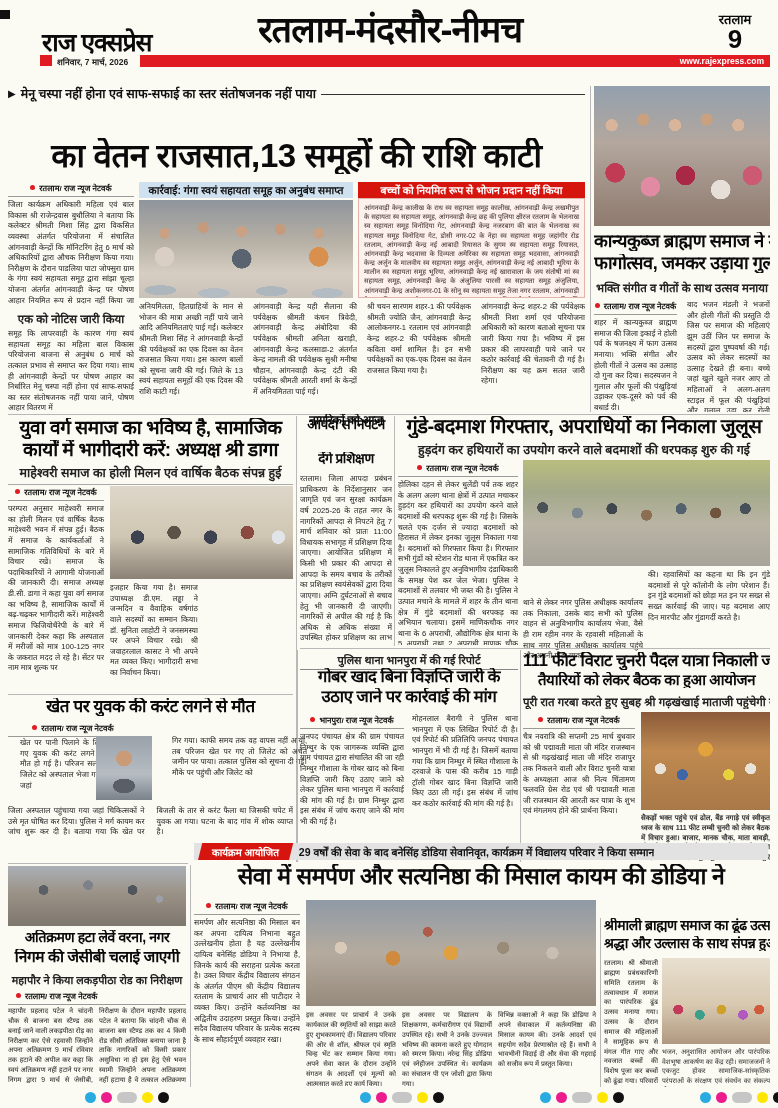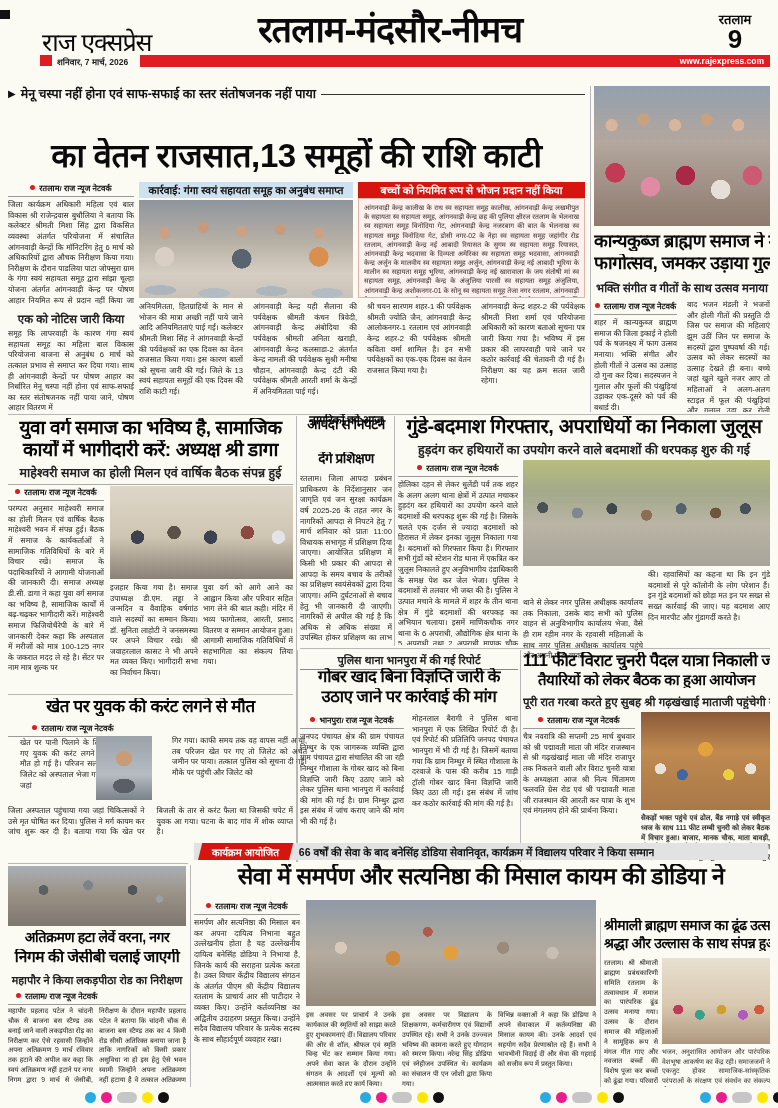--- a/index.html
+++ b/index.html
@@ -33,21 +33,21 @@
   .dotrow { position:absolute; display:flex; gap:5px; align-items:center; }
   .cdot { width:11px; height:11px; border-radius:50%; }
   .cpill { width:20px; height:11px; border-radius:6px; background:#c6c6c6; }
 </style>
 </head>
 <body>
 
 <div class="page">
 
   <div class="abs" style="left:0;top:10px;width:10px;height:9px;background:#111;"></div>
-  <div class="abs" style="left:42px;top:24px;width:180px;height:30px;font-size:25px;font-weight:normal;letter-spacing:-1px;color:#0a0a0a;white-space:nowrap;">राज एक्सप्रेस</div>
+  <div class="abs" style="left:42px;top:24px;width:180px;height:30px;font-size:25px;font-weight:bold;letter-spacing:-1px;color:#0a0a0a;white-space:nowrap;">राज एक्सप्रेस</div>
   <div class="abs" style="left:40px;top:55px;width:12px;height:11px;background:#e11b22;"></div>
   <div class="abs" style="left:57px;top:56px;width:110px;font-size:8.5px;font-weight:bold;color:#222;white-space:nowrap;">शनिवार, 7 मार्च, 2026</div>
   <div class="abs" style="left:222px;top:4px;width:336px;font-size:36px;font-weight:bold;letter-spacing:-1px;text-align:center;color:#0a0a0a;white-space:nowrap;">रतलाम-मंदसौर-नीमच</div>
   <div class="abs" style="left:700px;top:10px;width:70px;font-size:13px;font-weight:bold;text-align:center;color:#0a0a0a;">रतलाम</div>
   <div class="abs" style="left:700px;top:24px;width:70px;font-size:26px;font-weight:bold;text-align:center;color:#0a0a0a;">9</div>
   <div class="abs" style="left:140px;top:55px;width:630px;height:12px;background:#e11b22;display:flex;justify-content:flex-end;align-items:center;padding-right:6px;">
     <span style="color:#fff;font-size:8.5px;font-weight:bold;">www.rajexpress.com</span>
   </div>
 
   <div class="abs" style="left:8px;top:86px;width:577px;height:15px;display:flex;align-items:center;gap:5px;">
@@ -130,21 +130,20 @@
     <div class="txt" style="height:188px;">परम्परा अनुसार माहेश्वरी समाज का होली मिलन एवं वार्षिक बैठक माहेश्वरी भवन में संपन्न हुई। बैठक में समाज के कार्यकर्ताओं ने सामाजिक गतिविधियों के बारे में विचार रखे। समाज के पदाधिकारियों ने आगामी योजनाओं की जानकारी दी। समाज अध्यक्ष डी.सी. डागा ने कहा युवा वर्ग समाज का भविष्य है, सामाजिक कार्यों में बढ़-चढ़कर भागीदारी करें। माहेश्वरी समाज फिजियोथैरेपी के बारे में जानकारी देकर कहा कि अस्पताल में मरीजों को मात्र 100-125 नगर के जकरात मदद ले रहे है। सेंटर पर नाम मात्र शुल्क पर</div>
   </div>
   <div class="photo" style="left:110px;top:486px;width:183px;height:93px;background:
       radial-gradient(circle 11px at 15% 55%, #3c4250 0 60%, transparent 62%),
       radial-gradient(circle 11px at 35% 50%, #5c5248 0 60%, transparent 62%),
       radial-gradient(circle 11px at 55% 55%, #3c4250 0 60%, transparent 62%),
       radial-gradient(circle 11px at 75% 50%, #8a4a42 0 60%, transparent 62%),
       radial-gradient(circle 11px at 92% 55%, #e2e5e8 0 60%, transparent 62%),
       linear-gradient(180deg, #ded7c9 0%, #cfc5b2 55%, #8b8176 100%);"></div>
   <div class="abs txt" style="left:110px;top:583px;width:88px;height:109px;">इजहार किया गया है। समाज उपाध्यक्ष डी.एम. लड्ढा ने जन्मदिन व वैवाहिक वर्षगांठ वाले सदस्यों का सम्मान किया। डॉ. सुनिता लाहोटी ने जनसमस्या पर अपने विचार रखे। श्री जवाहरलाल कासट ने भी अपने मत व्यक्त किए। भागीदारी सभा का निर्वाचन किया।</div>
-  <div class="abs txt" style="left:203px;top:583px;width:90px;height:109px;">युवा वर्ग को आगे आने का आह्वान किया और परिवार सहित भाग लेने की बात कही। मंदिर में भव्य फागोत्सव, आरती, प्रसाद वितरण व सम्मान आयोजन हुआ। आगामी सामाजिक गतिविधियों में सहभागिता का संकल्प लिया गया।</div>
 
   <div class="vdiv" style="left:296px;top:416px;height:446px;"></div>
 
   <div class="abs hl" style="left:300px;top:418px;width:92px;font-size:13.5px;">आपदा से निपटने</div>
   <div class="abs hl" style="left:300px;top:414px;width:92px;font-size:12px;">नागरिकों को आज</div>
   <div class="abs hl" style="left:300px;top:452px;width:92px;font-size:13.5px;">देंगे प्रशिक्षण</div>
   <div class="abs txt" style="left:300px;top:474px;width:92px;height:170px;">रतलाम। जिला आपदा प्रबंधन प्राधिकरण के निर्देशानुसार जन जागृति एवं जन सुरक्षा कार्यक्रम वर्ष 2025-26 के तहत नगर के नागरिकों आपदा से निपटने हेतु 7 मार्च शनिवार को प्रातः 11:00 विधायक सभागृह में प्रशिक्षण दिया जाएगा। आयोजित प्रशिक्षण में किसी भी प्रकार की आपदा से आपदा के समय बचाव के तरीकों का प्रशिक्षण स्वयंसेवकों द्वारा दिया जाएगा। अग्नि दुर्घटनाओं से बचाव हेतु भी जानकारी दी जाएगी। नागरिकों से अपील की गई है कि अधिक से अधिक संख्या में उपस्थित होकर प्रशिक्षण का लाभ लें। स्वयंसेवी संस्थाओं ने भी सहयोग का आश्वासन दिया है। प्रशिक्षण उपरांत आपदा मित्रों का गठन किया जाएगा।</div>
 
   <div class="vdiv" style="left:394px;top:416px;height:230px;"></div>
 
@@ -239,21 +238,21 @@
       <span>रतलाम/ राज न्यूज नेटवर्क</span>
     </div>
   </div>
   <div class="abs txt tiny" style="left:8px;top:1006px;width:85px;height:80px;">महापौर प्रहलाद पटेल ने चांदनी चौक से बाजना बस स्टैण्ड तक बनाई जाने वाली लकड़पीठा रोड़ का निरीक्षण कर ऐसे रहवासी जिन्होंने अपना अतिक्रमण 9 मार्च रविवार तक हटाने की अपील कर कहा कि स्वयं अतिक्रमण नहीं हटाने पर नगर निगम द्वारा 9 मार्च से जेसीबी, पोकलेन व गैंग के माध्यम से अतिक्रमण हटाया जायेगा।</div>
   <div class="abs txt tiny" style="left:99px;top:1006px;width:87px;height:80px;">निरीक्षण के दौरान महापौर प्रहलाद पटेल ने बताया कि चांदनी चौक से बाजना बस स्टैण्ड तक का 4 किमी रोड सीसी अतिरिक्त बनाया जाना है ताकि नागरिकों को किसी प्रकार असुविधा ना हो इस हेतु ऐसे भवन स्वामी जिन्होंने अपना अतिक्रमण नहीं हटाया है वे तत्काल अतिक्रमण हटा लें। उन्होंने लकड़पीठा पुलिया निर्माण कार्य में गति लाने व तय समय सीमा में पूर्ण करने के निर्देश दिए।</div>
 
   <div class="vdiv" style="left:190px;top:865px;height:222px;"></div>
 
   <div class="abs kickbar" style="left:194px;top:843px;width:574px;height:17px;">
     <span class="kicklabel"><span>कार्यक्रम आयोजित</span></span>
-    <span class="kicktext">66 वर्षों की सेवा के बाद बनेसिंह डोडिया सेवानिवृत, कार्यक्रम में विद्यालय परिवार ने किया सम्मान</span>
+    <span class="kicktext">29 वर्षों की सेवा के बाद बनेसिंह डोडिया सेवानिवृत, कार्यक्रम में विद्यालय परिवार ने किया सम्मान</span>
   </div>
   <div class="abs hl" style="left:194px;top:864px;width:574px;font-size:23px;">सेवा में समर्पण और सत्यनिष्ठा की मिसाल कायम की डोडिया ने</div>
   <div class="abs" style="left:194px;top:898px;width:106px;height:188px;">
     <div class="byl">
       <span class="dot"></span>
       <span>रतलाम/ राज न्यूज नेटवर्क</span>
     </div>
     <div class="txt" style="height:168px;">समर्पण और सत्यनिष्ठा की मिसाल बन कर अपना दायित्व निभाना बहुत उल्लेखनीय होता है यह उल्लेखनीय दायित्व बनेसिंह डोडिया ने निभाया है, जिनके कार्य की सराहना प्रत्येक करता है। उक्त विचार केंद्रीय विद्यालय संगठन के अंतर्गत पीएम श्री केंद्रीय विद्यालय रतलाम के प्राचार्य आर सी पाटीदार ने व्यक्त किए। उन्होंने कर्तव्यनिष्ठा का अद्वितीय उदाहरण प्रस्तुत किया। उन्होंने सदैव विद्यालय परिवार के प्रत्येक सदस्य के साथ सौहार्दपूर्ण व्यवहार रखा।</div>
   </div>
   <div class="photo" style="left:306px;top:900px;width:290px;height:106px;background:

